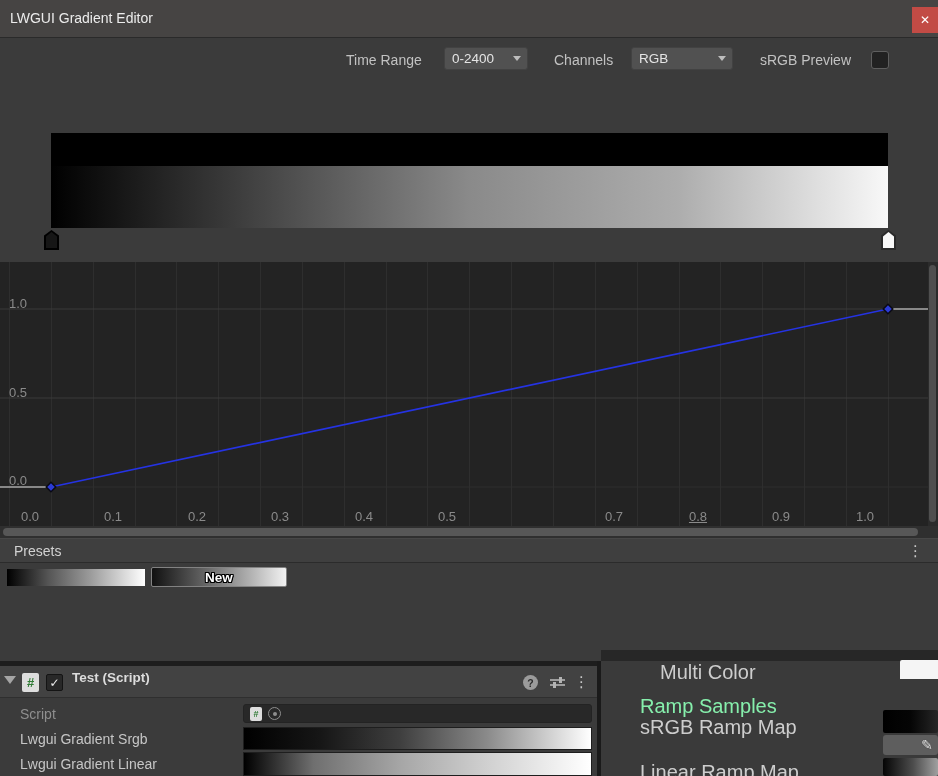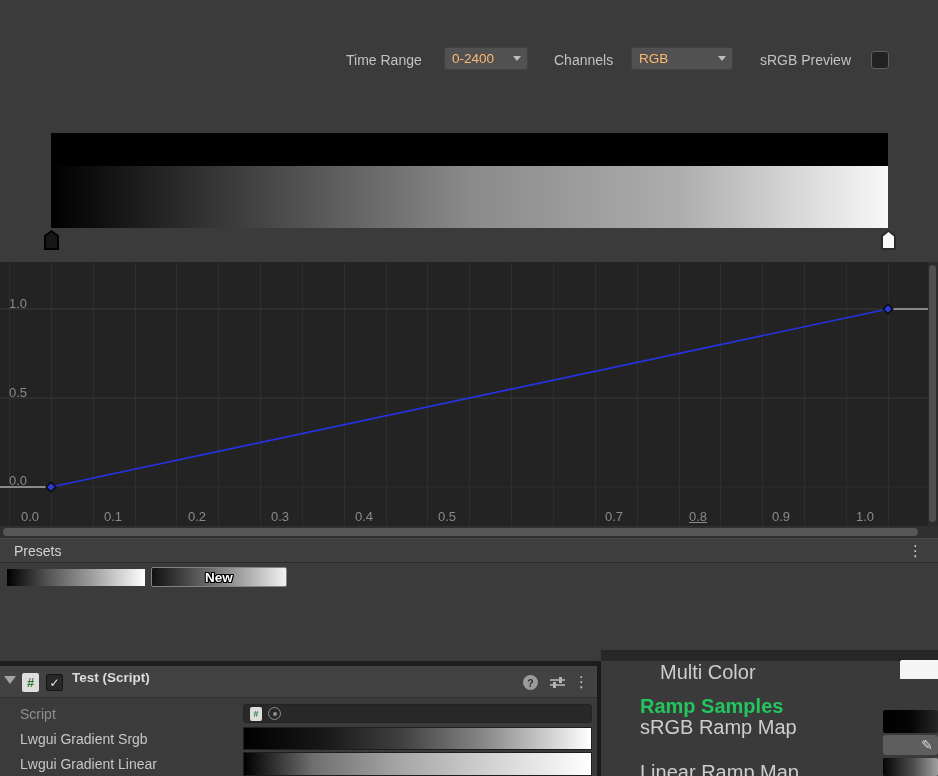--- a/index.html
+++ b/index.html
@@ -9,21 +9,21 @@
   
   .titlebar{position:absolute;left:0;top:0;width:938px;height:38px;background:#464443;border-bottom:1px solid #2A2A2A;}
   .titlebar .title{position:absolute;left:10px;top:10px;font-size:14px;color:#ECECEC;}
   .close-btn{position:absolute;right:0;top:7px;width:26px;height:26px;background:#C24B45;color:#FFFFFF;
     font-size:12px;font-weight:bold;display:flex;align-items:center;justify-content:center;cursor:pointer;}
 
   
   .tb-label{position:absolute;top:51px;height:18px;line-height:18px;font-size:14px;color:#C2C2C2;white-space:nowrap;}
   .dropdown{position:absolute;top:47px;height:23px;background:#515151;border:1px solid #424242;border-radius:3px;
     display:flex;align-items:center;justify-content:space-between;padding:0 6px 0 7px;cursor:pointer;}
-  .dropdown .dd-text{font-size:13.5px;color:#fdba74;}
+  .dropdown .dd-text{font-size:13.5px;color:#e5e5e5;}
   .dd-arrow{width:0;height:0;border-left:4.5px solid transparent;border-right:4.5px solid transparent;border-top:5px solid #BDBDBD;}
   .checkbox{position:absolute;width:18px;height:18px;background:#222222;border:1px solid #5F5F5F;border-radius:3px;cursor:pointer;
     display:flex;align-items:center;justify-content:center;color:#E8E8E8;font-size:12px;}
 
   
   .alpha-bar{position:absolute;left:51px;top:133px;width:837px;height:33px;background:#000000;}
   .gradient-bar{position:absolute;left:51px;top:166px;width:837px;height:62px;cursor:pointer;
     background:linear-gradient(90deg,#000000 0%,#3c3c3c 22%,#8a8a8a 50%,#adadad 75%,#f8f8f8 100%);}
   .stop{position:absolute;width:15px;height:20px;top:230px;cursor:pointer;}
   .stop .shape{position:absolute;left:0;top:0;width:100%;height:100%;
@@ -88,34 +88,40 @@
   .picker .dot{width:4px;height:4px;border-radius:50%;background:#8E8E8E;}
   .grad-field{position:absolute;left:243px;width:349px;cursor:pointer;border:1px solid #1E1E1E;}
   .grad-srgb{top:61px;height:23px;
     background:linear-gradient(90deg,#000000 0%,#161616 22%,#3f3f3f 45%,#8a8a8a 70%,#ffffff 100%);}
   .grad-linear{top:86px;height:24px;
     background:linear-gradient(90deg,#000000 0%,#6f6f6f 20%,#a6a6a6 45%,#d0d0d0 70%,#ffffff 100%);}
 
   .right-panel{position:absolute;left:601px;top:650px;width:337px;height:126px;background:#3A3A3A;overflow:hidden;}
   .rp-topstrip{position:absolute;left:0;top:0;width:100%;height:11px;background:#272727;}
   .rp-label{position:absolute;left:39px;font-size:20px;color:#CDCDCD;white-space:nowrap;}
-  .rp-bold{font-weight:bold;color:#22c55e;}
+  .rp-bold{font-weight:normal;color:#86efac;}
   .color-swatch{position:absolute;left:299px;top:10px;width:38px;height:19px;background:#F5F5F5;border-radius:2px 0 0 0;cursor:pointer;}
   .ramp-thumb{position:absolute;left:282px;width:55px;border-radius:2px;cursor:pointer;}
   .ramp-srgb{top:60px;height:23px;background:linear-gradient(90deg,#000000 0%,#050505 50%,#262626 100%);}
   .ramp-linear{top:108px;height:18px;background:linear-gradient(90deg,#050505 0%,#4d4d4d 55%,#a0a0a0 100%);}
   .edit-btn{position:absolute;left:282px;top:85px;width:55px;height:20px;background:#5E5E5E;border-radius:3px;
     display:flex;align-items:center;justify-content:flex-end;padding-right:5px;cursor:pointer;}
   .edit-btn .pencil{font-size:14px;color:#E8E8E8;text-shadow:0 0 1px #222;}
 </style>
 </head>
 <body>
 
 <div id="app">
 
+  <div class="titlebar">
+    <span class="title">LWGUI Gradient Editor</span>
+    <div class="close-btn">
+      <span>✕</span>
+    </div>
+  </div>
 
   <span class="tb-label" style="left:346px;">Time Range</span>
   <div class="dropdown" style="left:444px;width:84px;">
     <span class="dd-text">0-2400</span>
     <span class="dd-arrow"></span>
   </div>
   <span class="tb-label" style="left:554px;">Channels</span>
   <div class="dropdown" style="left:631px;width:102px;">
     <span class="dd-text">RGB</span>
     <span class="dd-arrow"></span>

